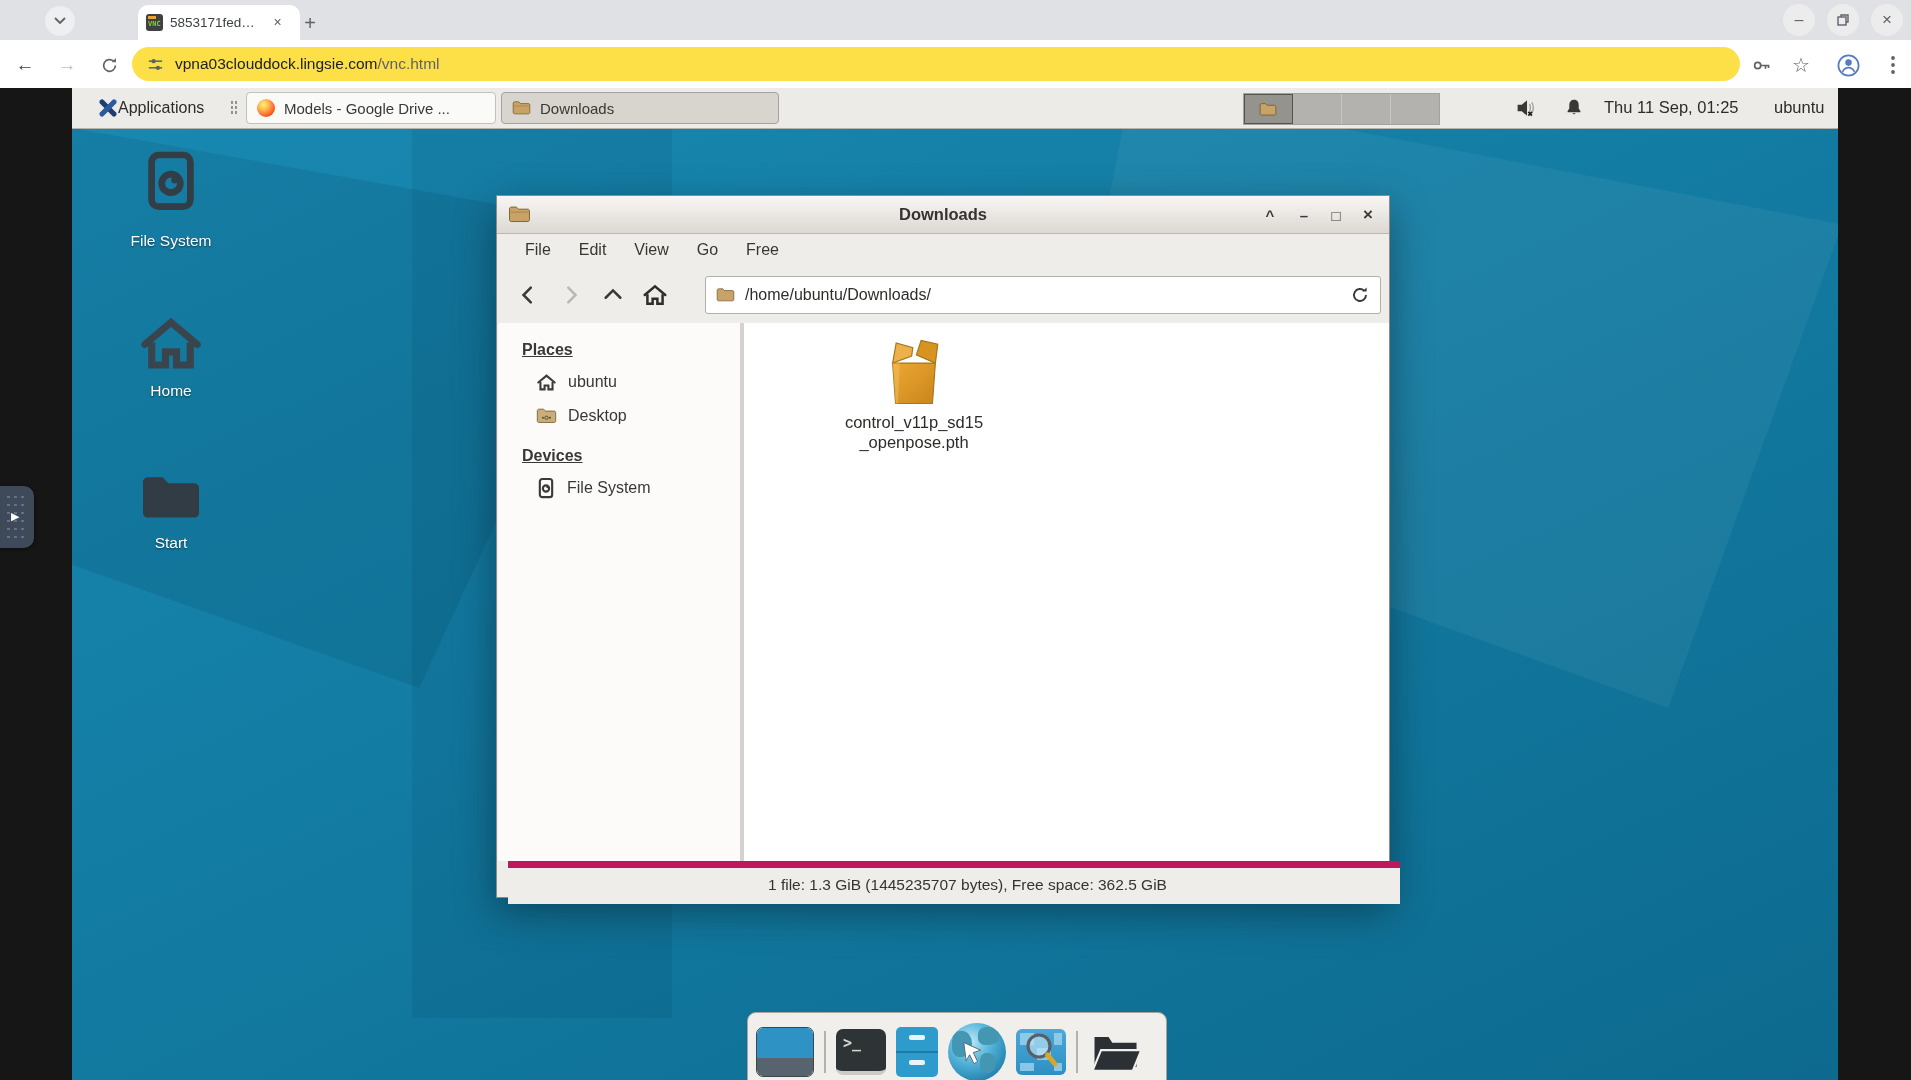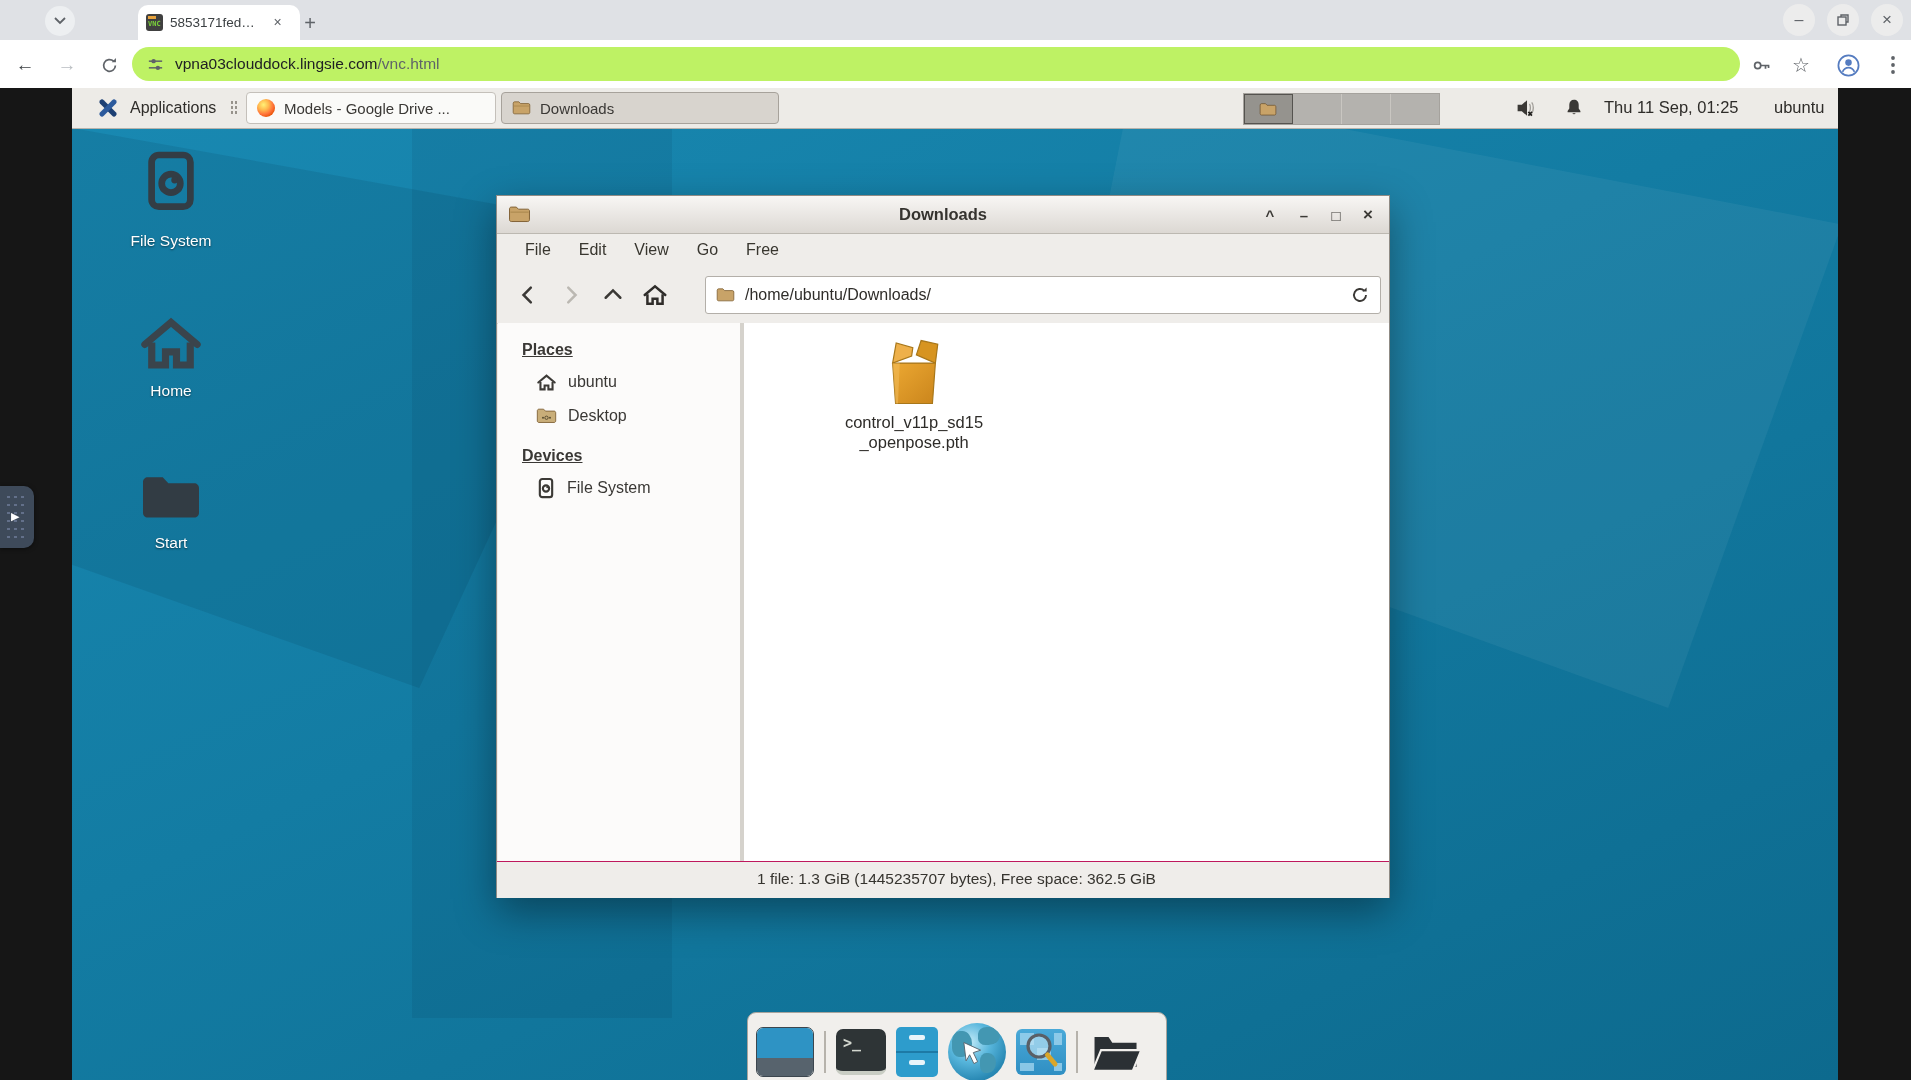--- a/index.html
+++ b/index.html
@@ -15,36 +15,36 @@
   .tab{left:138px;top:5px;width:146px;height:35px;background:#fff;border-radius:10px 10px 0 0;padding:0 8px;gap:7px;}
   .tab-title{font-size:13.5px;color:#3c4043;white-space:nowrap;overflow:hidden;text-overflow:ellipsis;width:92px;}
   .favicon{width:17px;height:17px;border-radius:3px;background:#404040;position:relative;flex:0 0 auto;}
   .favicon span{position:absolute;left:2px;top:6px;font-family:"DejaVu Sans Mono",monospace;font-size:7px;font-weight:bold;color:#7ad03a;letter-spacing:0;}
   .favicon i{position:absolute;left:2px;top:2px;width:8px;height:3px;background:#e8a33d;}
   .tab-close{width:17px;height:17px;border-radius:50%;color:#5f6368;font-size:14px;line-height:16px;text-align:center;flex:0 0 auto;}
   .newtab{left:296px;top:9px;width:28px;height:28px;color:#5f6368;font-size:20px;justify-content:center;}
   .winctl{top:4px;width:32px;height:32px;border-radius:50%;background:#ececec;justify-content:center;color:#5f6368;}
   .toolbar{left:0;top:40px;width:1911px;height:48px;background:#fff;border-bottom:1px solid #d7d7d7;}
   .navbtn{top:52px;width:26px;height:26px;justify-content:center;font-size:19px;color:#5f6368;}
-  .omnibox{left:132px;top:47px;width:1608px;height:34px;border-radius:17px;background:#bef264;gap:10px;padding-left:14px;box-sizing:border-box;}
+  .omnibox{left:132px;top:47px;width:1608px;height:34px;border-radius:17px;background:#fde047;gap:10px;padding-left:14px;box-sizing:border-box;}
   .url{font-size:15.5px;white-space:nowrap;}
   .url .host{color:#202124;}
   .url .path{color:#5f6368;}
 
   
   .vncpage{left:0;top:88px;width:1911px;height:992px;background:#161616;}
   .canvas{left:72px;top:88px;width:1766px;height:992px;overflow:hidden;
           background:linear-gradient(155deg,#1989b2 0%,#137ca3 45%,#0d6a8e 100%);}
   .wp1{left:0;top:40px;width:560px;height:560px;background:rgba(0,30,50,.10);clip-path:polygon(0 0,100% 18%,62% 100%,0 78%);}
   .wp2{left:980px;top:0;width:790px;height:620px;background:rgba(255,255,255,.05);clip-path:polygon(10% 0,100% 22%,78% 100%,0 64%);}
   .wp3{left:340px;top:30px;width:260px;height:900px;background:rgba(0,25,45,.08);}
 
   
   .panel{left:0;top:0;width:1766px;height:40px;background:#edebe7;border-bottom:1px solid #b7b3ac;}
-  .appbtn{left:20px;top:4px;height:32px;gap:12px;padding:0 6px;}
+  .appbtn{left:20px;top:4px;height:32px;gap:0;padding:0 6px;}
   .appbtn .lbl{font-size:16px;color:#2e2c29;}
   .grip{left:158px;top:12px;width:8px;height:16px;
         background:radial-gradient(circle,#97938c 1.2px,transparent 1.4px) 0 0/4px 5px;}
   .taskbtn{top:4px;height:32px;border:1px solid #c4c0ba;border-radius:4px;background:#fafaf8;gap:9px;padding:0 10px;box-sizing:border-box;}
   .taskbtn .lbl{font-size:15px;color:#3a3835;white-space:nowrap;}
   .taskbtn.active{background:#d8d4ce;border-color:#a7a29b;}
   .pager{left:1171px;top:5px;height:30px;border:1px solid #a5a29d;}
   .pcell{width:48px;height:30px;background:#b4b2ae;border-right:1px solid #c9c6c1;justify-content:center;}
   .pcell:last-child{border-right:none;}
   .pcell.active{background:#95938e;outline:1px solid #55534f;outline-offset:-1px;}
@@ -75,21 +75,21 @@
   .pathentry{left:208px;top:80px;width:676px;height:38px;background:#fff;border:1px solid #b3afa9;border-radius:3px;
              gap:8px;padding:0 10px;box-sizing:border-box;}
   .pathentry input{border:none;outline:none;background:transparent;font:16px "Liberation Sans","DejaVu Sans",sans-serif;color:#2f2d2a;flex:1;}
   .sidebar{left:1px;top:127px;width:242px;height:538px;background:#fcfbfa;box-sizing:border-box;padding-top:12px;}
   .shead{font-size:16px;font-weight:bold;color:#3a3835;padding:6px 0 6px 24px;text-decoration:underline;}
   .sitem{height:34px;gap:11px;padding-left:38px;font-size:16px;color:#3a3835;}
   .sep-v{left:243px;top:127px;width:4px;height:538px;background:#d5d2cc;}
   .filepane{left:247px;top:127px;width:645px;height:538px;background:#fff;}
   .fileitem{left:55px;top:14px;width:230px;text-align:center;}
   .fileitem .nm{font-size:16.5px;color:#2e2c29;line-height:1.2;}
-  .statusbar{left:0;top:665px;width:892px;height:36px;background:#efedea;border-top:1px solid #be185d;}
+  .statusbar{left:11px;top:665px;width:892px;height:36px;background:#efedea;border-top:7px solid #be185d;}
   .statusbar .txt{position:absolute;left:260px;top:8px;font-size:15.5px;color:#36342f;white-space:nowrap;}
 
   
   .dock{left:675px;top:924px;width:420px;height:80px;background:#f1efec;border:1px solid #a8a49d;border-radius:9px 9px 0 0;
         display:flex;align-items:center;padding:0 8px;box-sizing:border-box;gap:10px;}
   .dsep{width:2px;height:42px;background:#b6b2ab;}
   .dicn{flex:0 0 auto;}
   .dock-desktop{width:56px;height:48px;border-radius:7px;overflow:hidden;border:1px solid #3c464e;}
   .dock-desktop .t{height:30px;background:#2e93c4;}
   .dock-desktop .b{height:18px;background:#57636d;}

